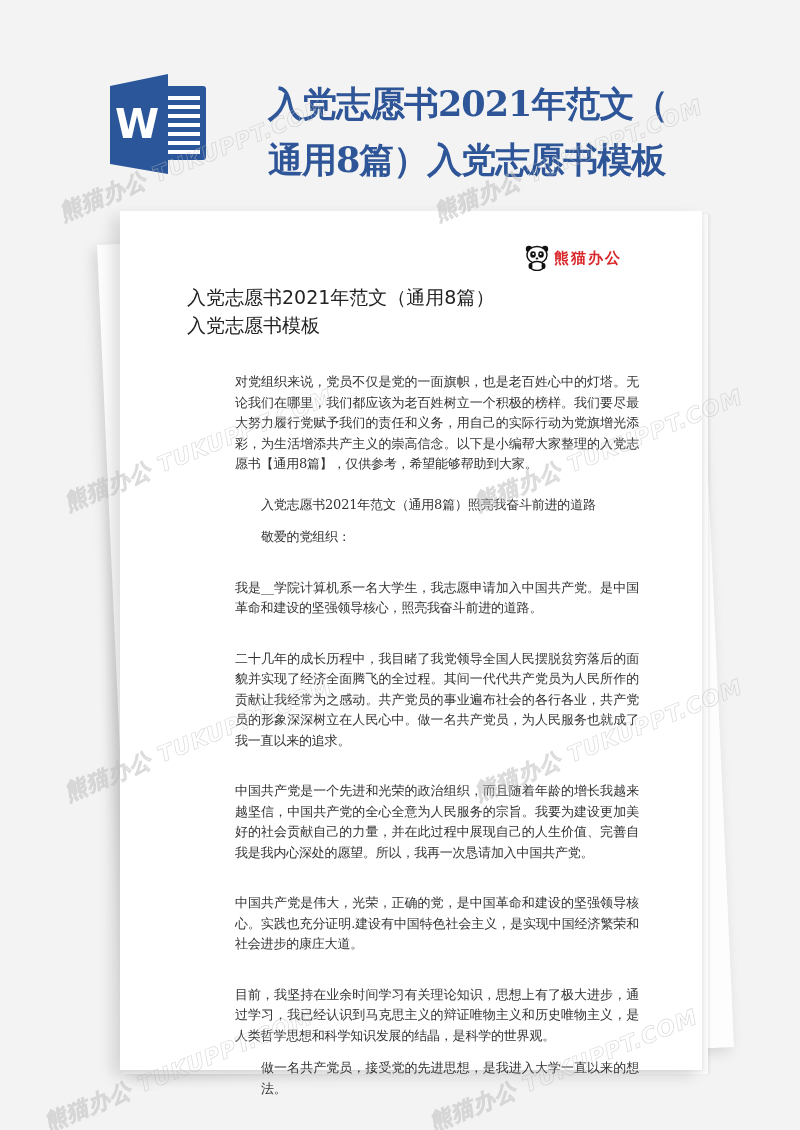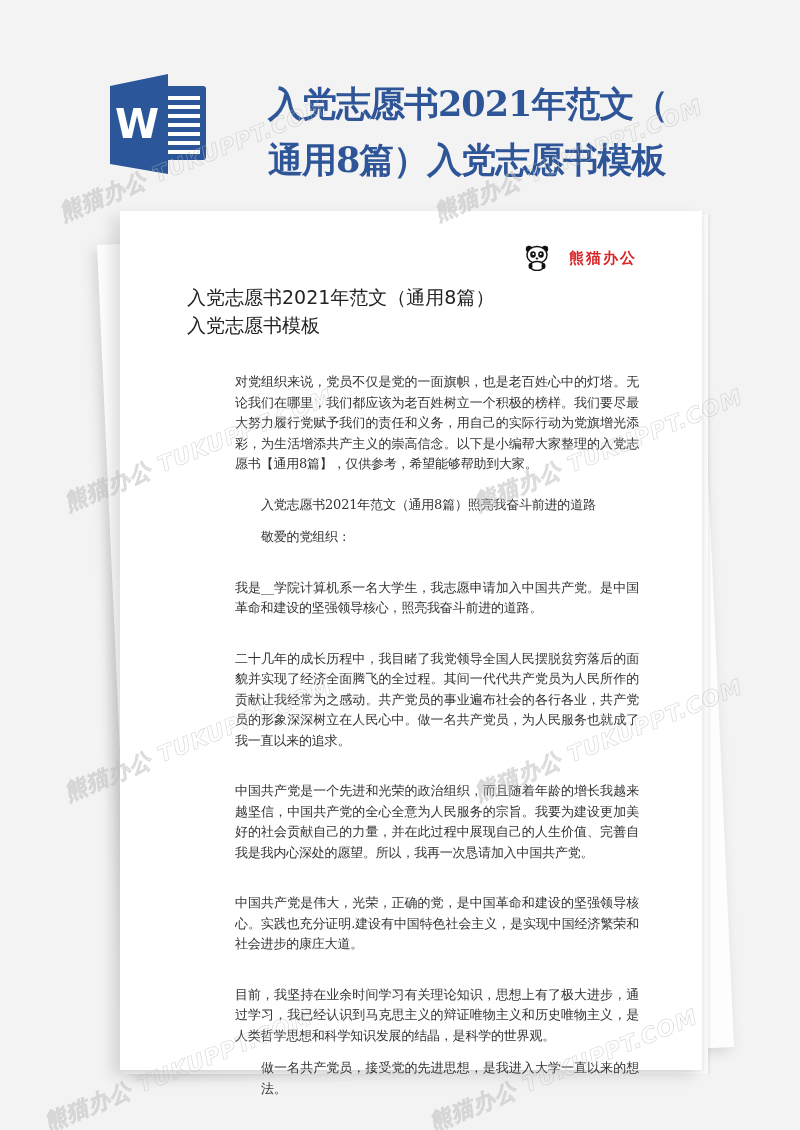--- a/index.html
+++ b/index.html
@@ -69,21 +69,21 @@
       box-shadow: -8px 6px 14px rgba(0,0,0,0.12), 2px 2px 3px rgba(0,0,0,0.05);
     }
 
     
     .brand {
       position: absolute;
       left: 525px;
       top: 245px;
       display: flex;
       align-items: center;
-      gap: 20px;
+      gap: 5px;
     }
     .brand-name {
       color: #d9262a;
       font-family: "DejaVu Sans", "Liberation Sans", sans-serif;
       font-weight: bold;
       font-size: 15px;
       letter-spacing: 2px;
     }
 
     

